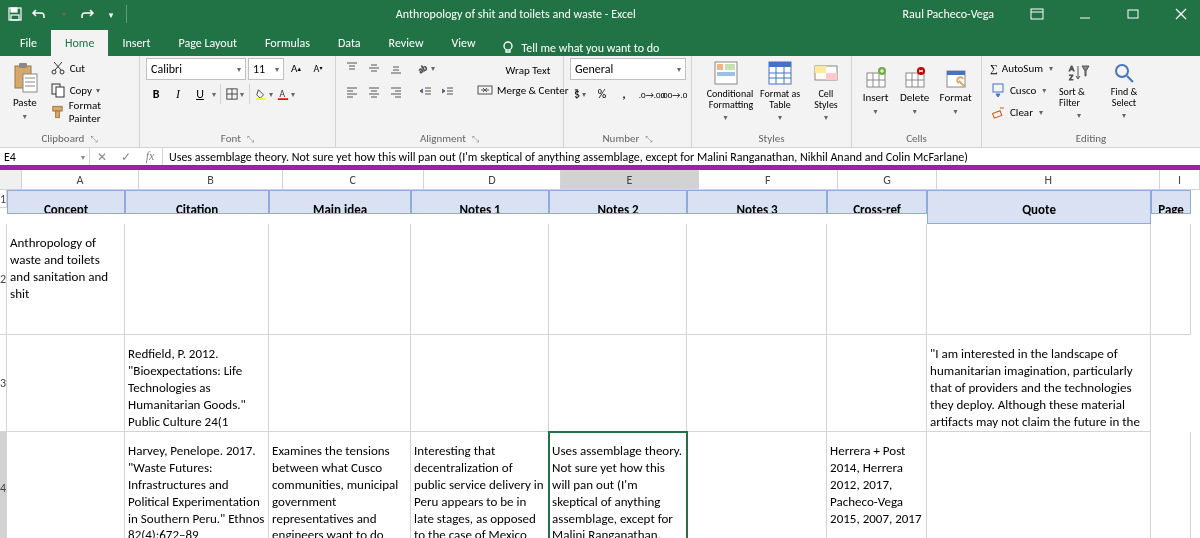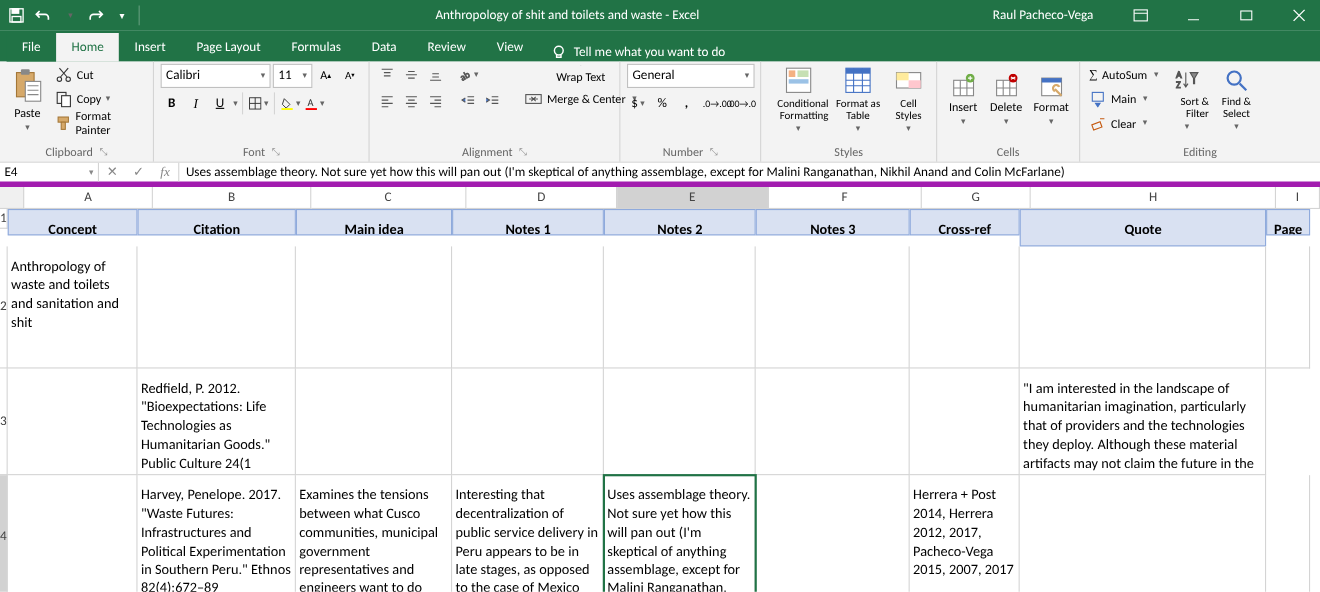--- a/index.html
+++ b/index.html
@@ -306,21 +306,21 @@
       <div style="width:1px;background:#d4d4d4;margin:0 4px;height:44px;"></div>
       <div class="stack" style="gap:2px;">
         <div class="small-btn" style="width:108px;border:1px solid transparent;flex-direction:column;">
             <svg class="icon16" viewBox="0 0 16 16" stroke="#555" fill="none">
               <line x1="2" y1="3" x2="14" y2="3"></line>
               <path d="M2 7 H12 a2 2 0 0 1 0 4 H9 M10 9 L8 11 L10 13"></path>
               <line x1="2" y1="13" x2="6" y2="13"></line>
             </svg>
             <span>Wrap Text</span>
           </div>
-        <div class="small-btn dropdown-caret" style="width:108px;border:1px solid transparent;justify-content:center;">
+        <div class="small-btn dropdown-caret" style="width:108px;border:1px solid transparent;">
             <svg class="icon16" viewBox="0 0 16 16" stroke="#555" fill="none">
               <rect x="1" y="4" width="14" height="8"></rect>
               <path d="M4 8 L7 8 M6 6 L8 8 L6 10 M12 8 L9 8 M10 6 L8 8 L10 10"></path>
             </svg>
             <span>Merge &amp; Center</span>
           </div>
       </div>
     </div>
     <div class="group-label">
         <span>Alignment</span>
@@ -436,38 +436,38 @@
       <div class="stack">
         <div class="small-btn dropdown-caret">
             <span style="font-family:serif;">∑</span>
             <span>AutoSum</span>
           </div>
         <div class="small-btn dropdown-caret">
             <svg class="icon16" viewBox="0 0 16 16" fill="none" stroke="#4472c4">
               <rect x="3" y="2" width="10" height="8"></rect>
               <path d="M6 12 L8 15 L10 12 Z" fill="#4472c4"></path>
             </svg>
-            <span>Main</span>
+            <span>Cusco</span>
           </div>
         <div class="small-btn dropdown-caret">
             <svg class="icon16" viewBox="0 0 16 16" fill="none" stroke="#c55a11">
               <rect x="3" y="8" width="8" height="5" transform="rotate(-20 7 10)"></rect>
               <line x1="10" y1="4" x2="14" y2="4"></line>
             </svg>
             <span>Clear</span>
           </div>
       </div>
       <div class="big-btn" style="width:40px;">
           <svg width="22" height="22" viewBox="0 0 22 22" fill="none" stroke="#555">
             <text x="1" y="9" font-size="9" fill="#555">A</text>
             <text x="1" y="18" font-size="9" fill="#555">Z</text>
             <path d="M10 4 v12 M8 14 l2 3 l2 -3"></path>
             <path d="M14 4 h7 l-3 5 v5 h-1 v-5 z" fill="#888"></path>
           </svg>
-          <span style="font-size:10px;line-height:1.1;text-align:right;">Sort &amp; Filter</span>
+          <span style="font-size:10px;line-height:1.1;text-align:left;">Sort &amp; Filter</span>
           <span style="font-size:8px;color:#666;">▾</span>
         </div>
       <div class="big-btn" style="width:42px;">
           <svg width="22" height="22" viewBox="0 0 22 22" fill="none" stroke="#4472c4" stroke-width="2">
             <circle cx="9" cy="9" r="6"></circle>
             <line x1="14" y1="14" x2="20" y2="20"></line>
           </svg>
           <span style="font-size:10px;line-height:1.1;text-align:center;">Find &amp; Select</span>
           <span style="font-size:8px;color:#666;">▾</span>
         </div>

